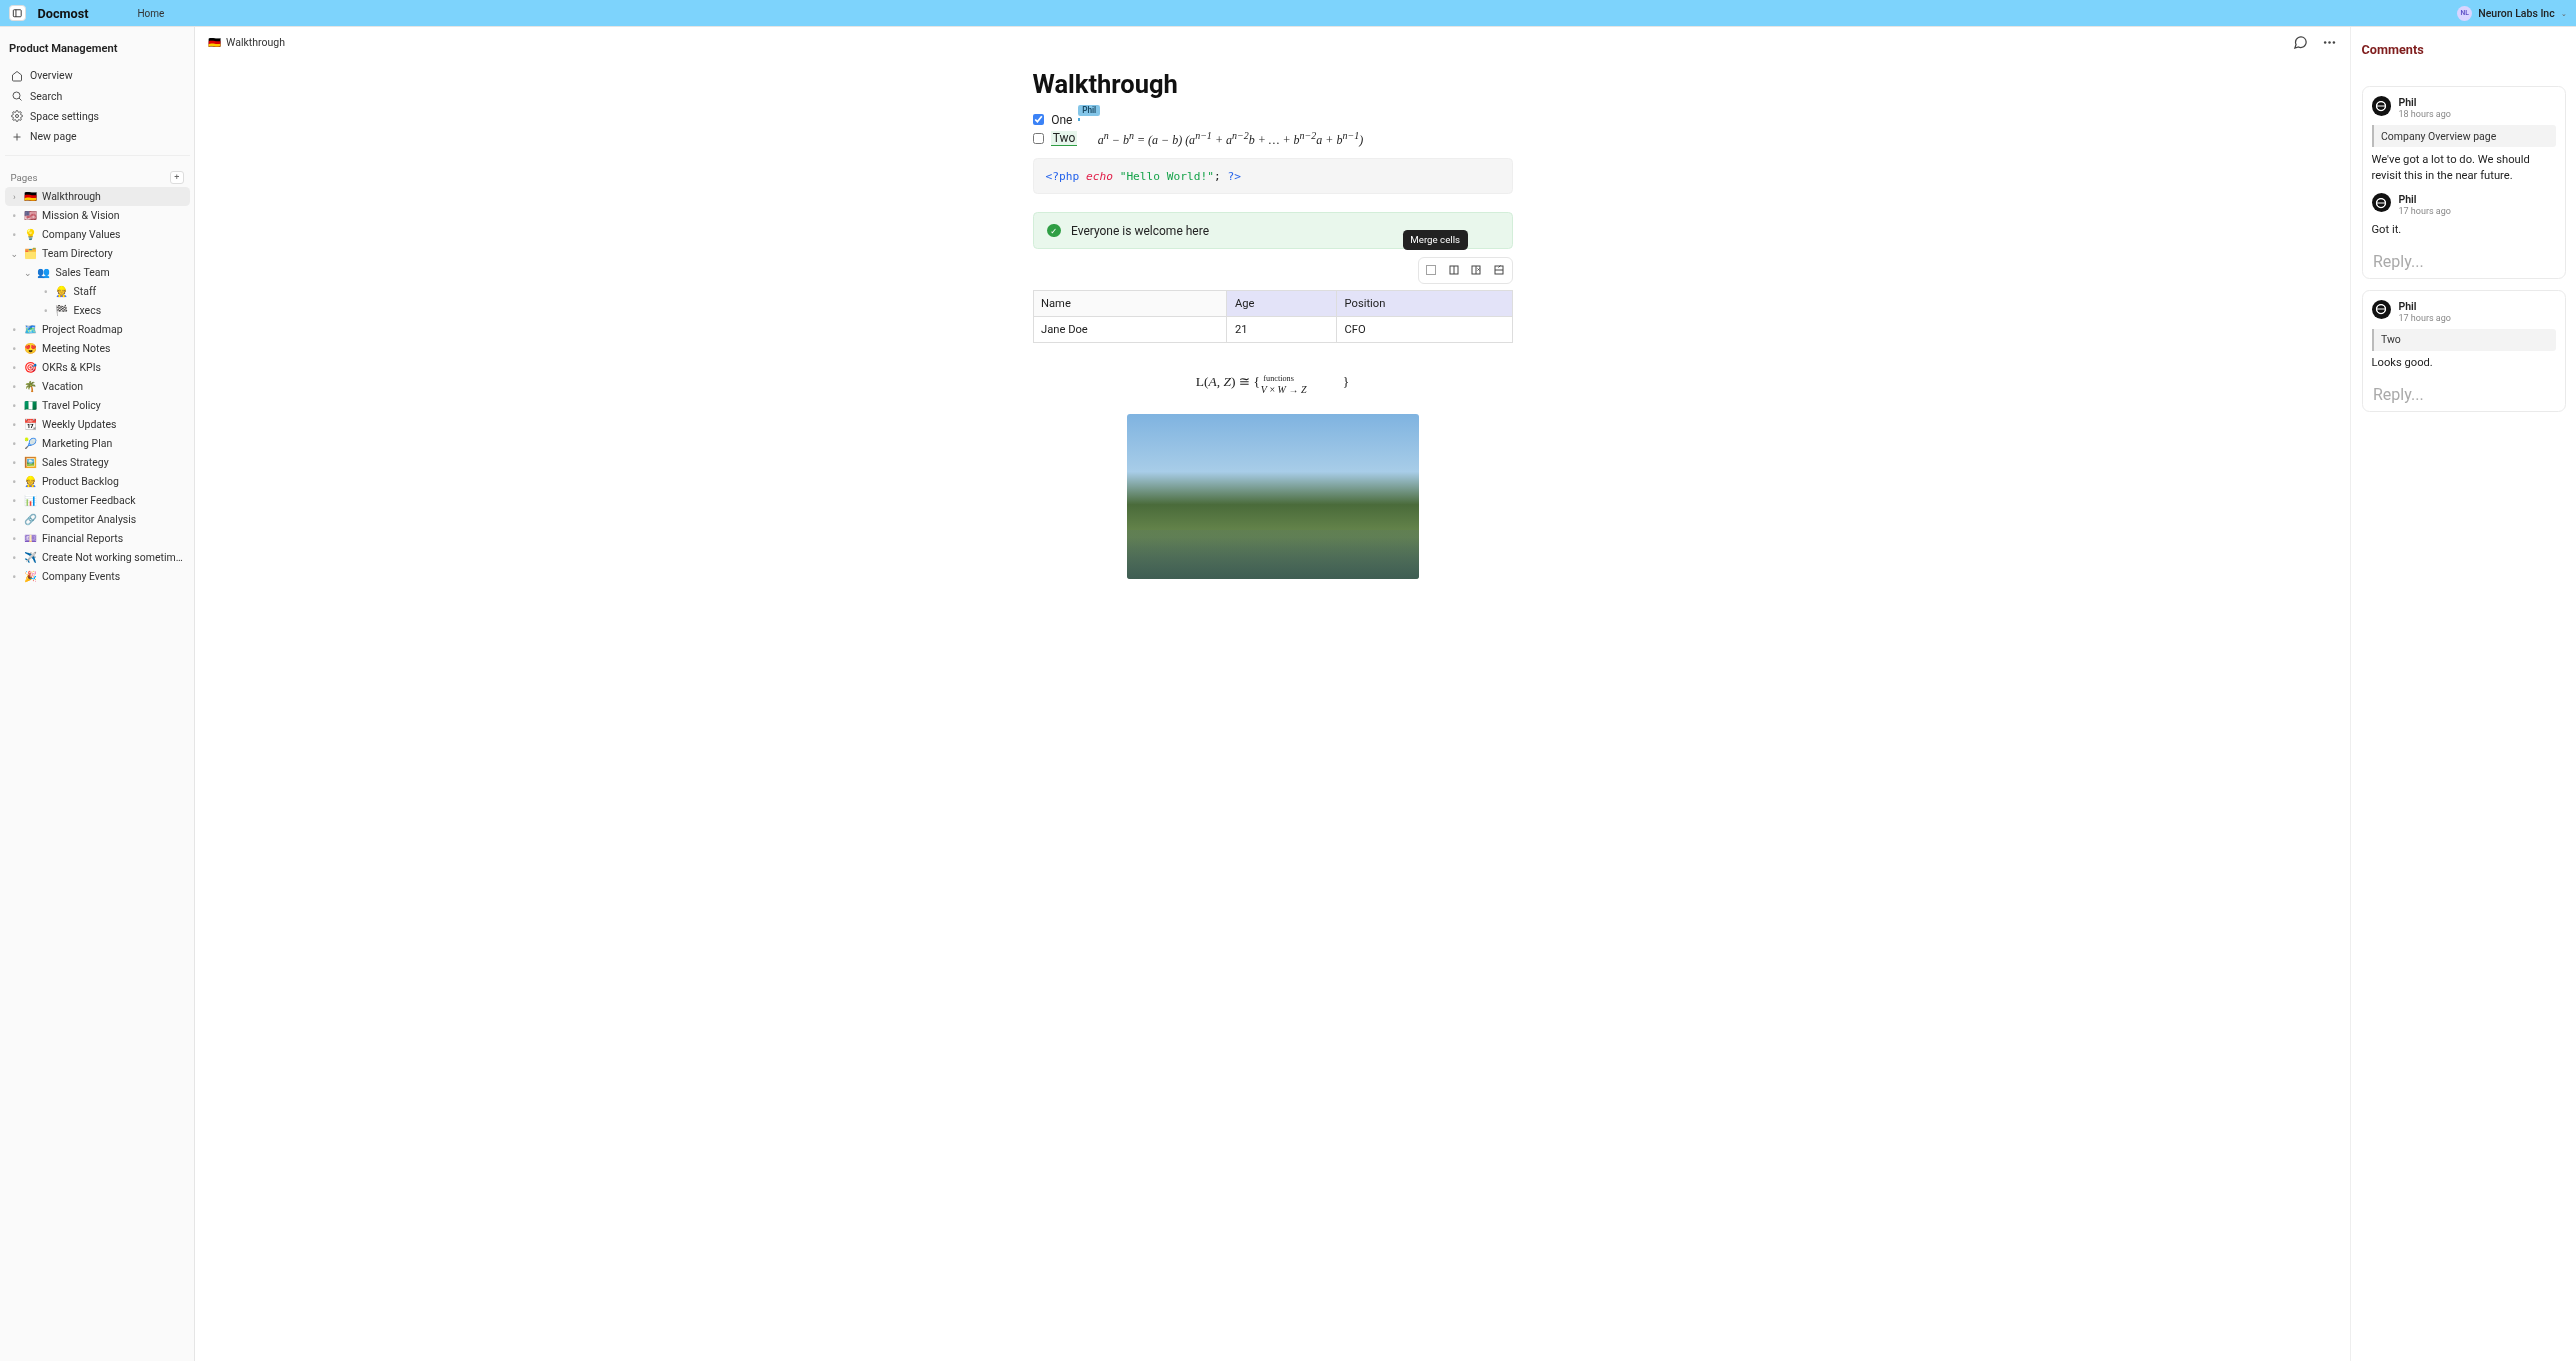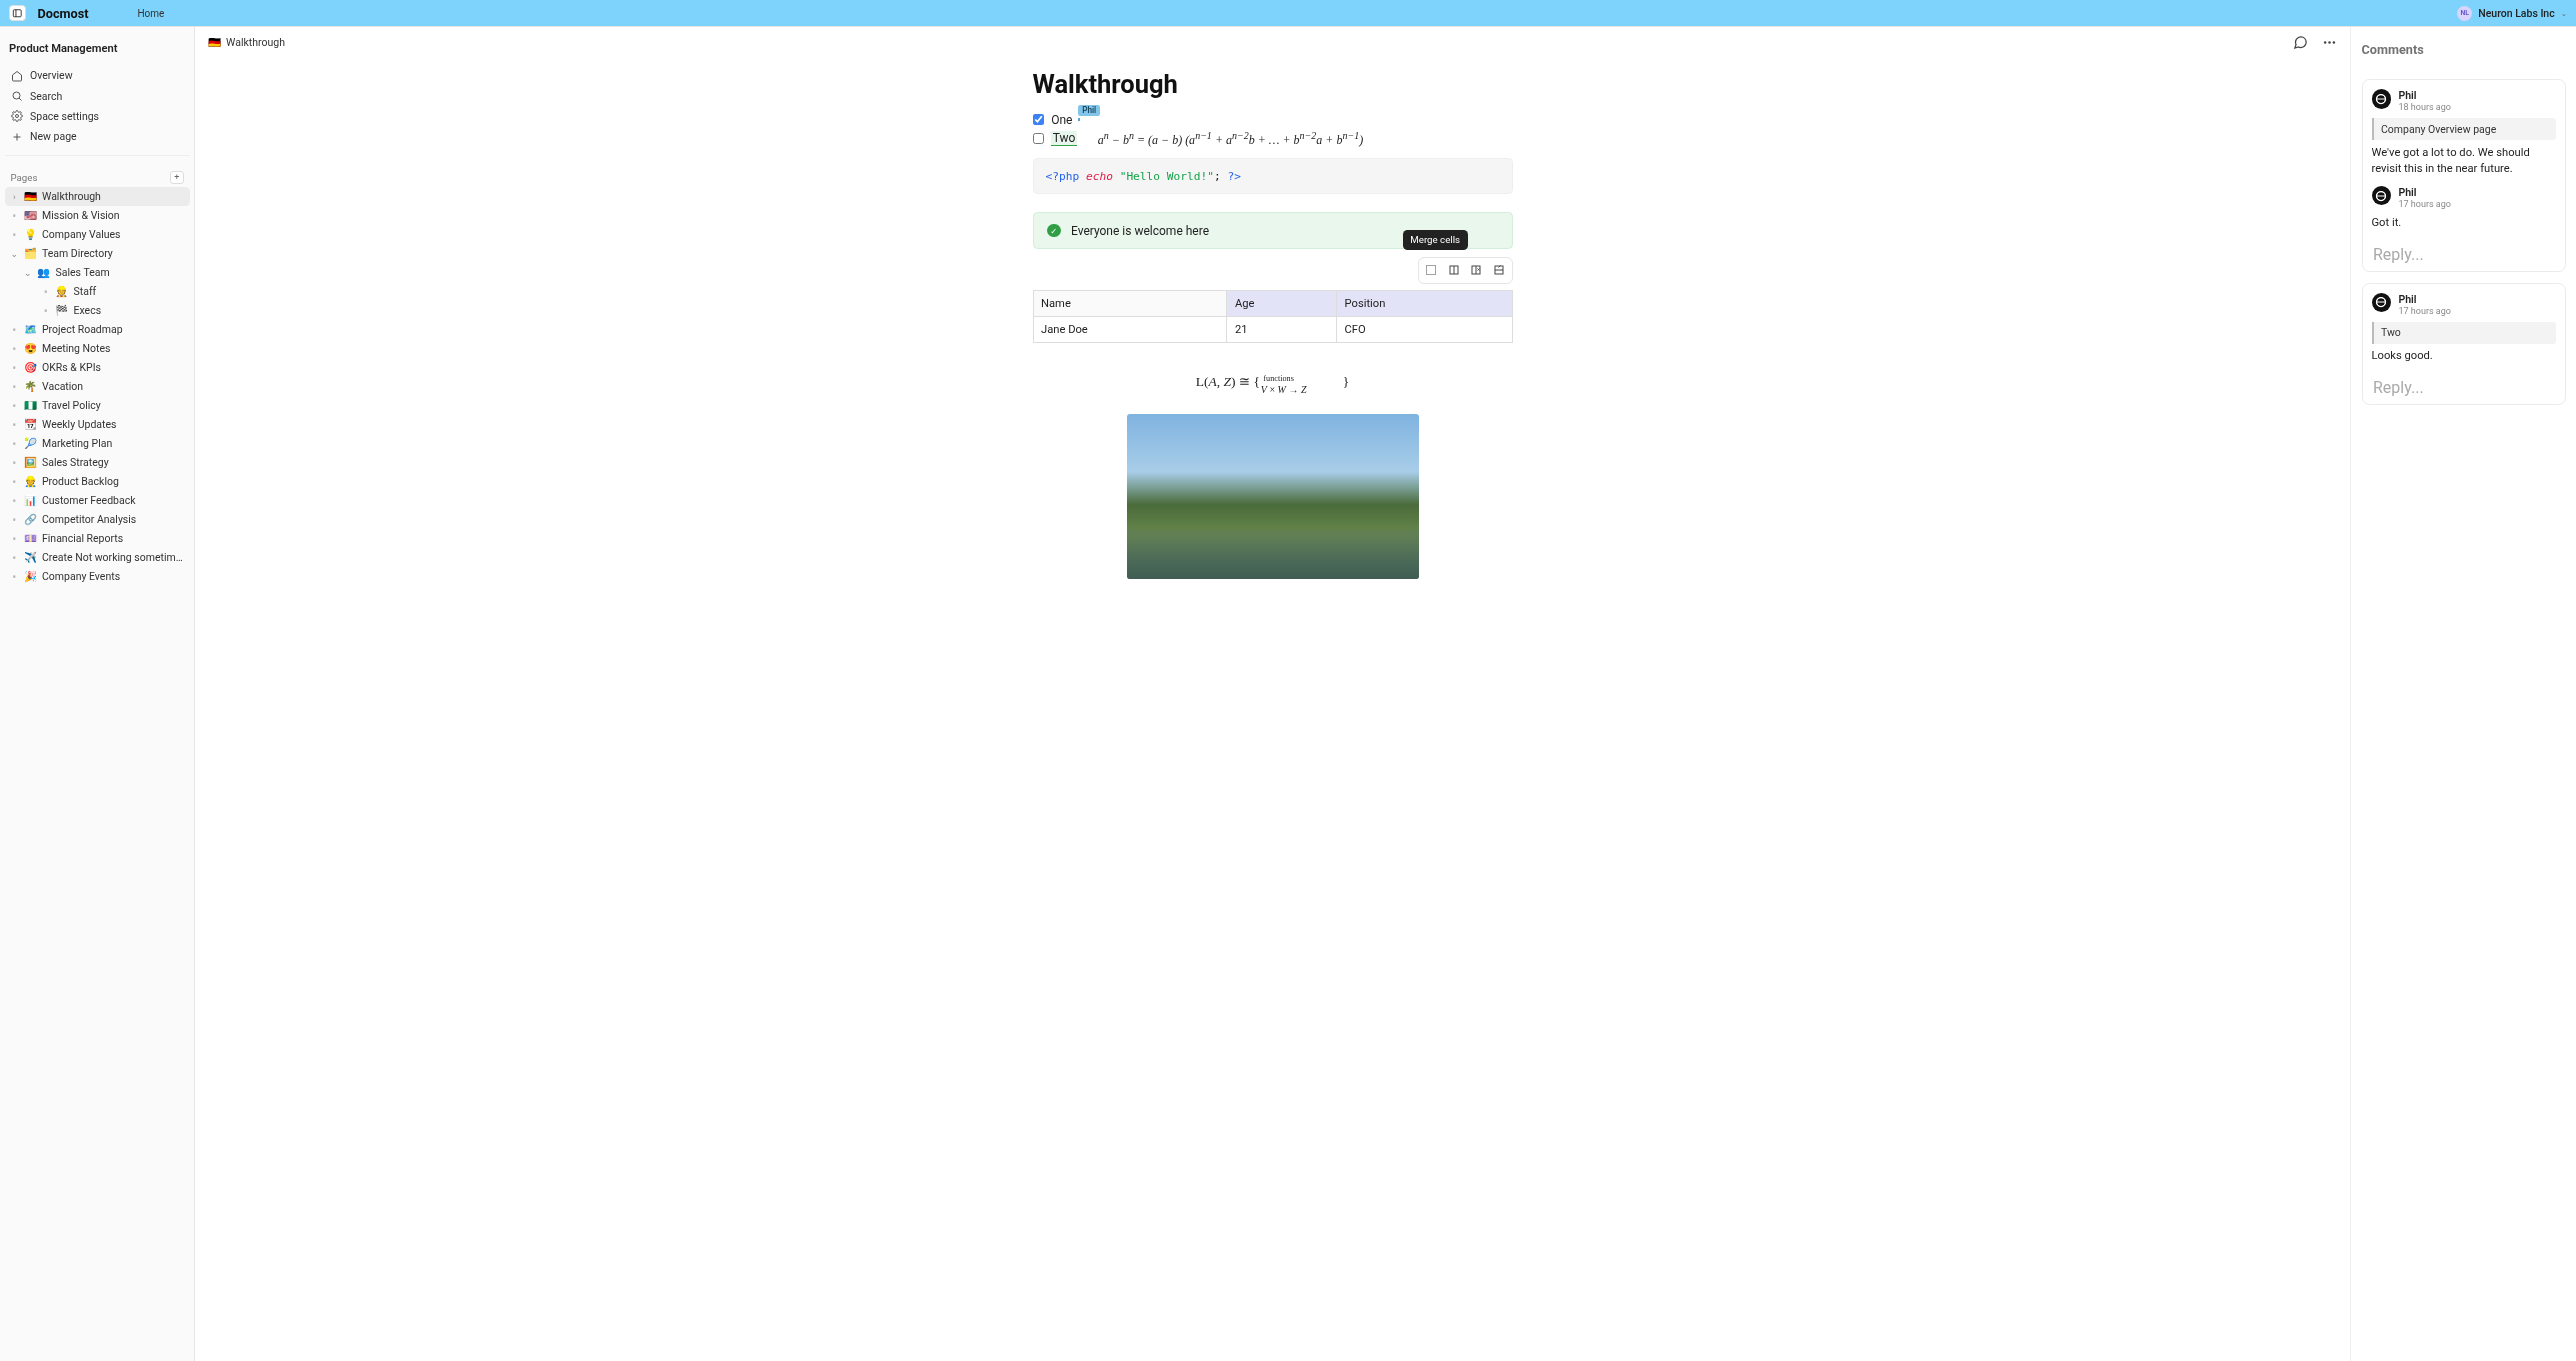--- a/index.html
+++ b/index.html
@@ -60,21 +60,21 @@
 .table-tools { display: flex; gap: 3px; border: 0.7px solid #e5e5e5; border-radius: 6px; padding: 3px; background: #fff;}
 .tool-btn { width: 19.5px; height: 19.5px; display: flex; align-items: center; justify-content: center; cursor: pointer; border-radius:3px; color:#444;}
 .data-table { width: 100%; border-collapse: collapse; margin-top: 6px; }
 .data-table th, .data-table td { border: 0.7px solid #ddd; padding: 6px 7.5px; text-align: left; font-size:11.2px; font-weight:400;}
 .data-table th { background: #fafafa; }
 .th-sel { background: #e3e3f8 !important; }
 .math-block { text-align: center; margin: 30px 0 22.5px; font-family: "Times New Roman", serif; font-size: 13.5px;}
 .img-ph { width: 292px; height: 165px; margin: 0 auto; border-radius: 3px; background: linear-gradient(to bottom, #7fb3e0 0%, #a8cde8 35%, #4a6b3a 55%, #6b8a4f 75%, #5a7a6a 100%); position:relative; overflow:hidden;}
 .img-ph::before { content:""; position:absolute; left:0; right:0; bottom:0; height:30%; background:linear-gradient(to bottom, rgba(90,120,100,0.3), rgba(60,90,80,0.9));}
 .comments-panel { width: 225px; padding: 15px 10.5px; overflow-y: auto; background:#fff;}
-.comments-title { font-size: 12.7px; font-weight: 700; margin-bottom: 22px; color:#737373;}
+.comments-title { font-size: 12.7px; font-weight: 700; margin-bottom: 29px; color:#7f1d1d;}
 .comment-card { border: 0.7px solid #eaeaea; border-radius: 7.5px; padding: 9px 9px 4.5px; margin-bottom: 10.5px; }
 .c-row { display: flex; align-items: flex-start; gap: 7.5px; margin-bottom: 6px;}
 .c-avatar { width: 19.5px; height: 19.5px; border-radius: 50%; background: #111; color: #fff; display: flex; align-items: center; justify-content: center; flex-shrink: 0;}
 .c-avatar svg { width:12px; height:12px; }
 .c-meta .c-name { font-weight: 600; font-size: 10.5px; }
 .c-meta .c-time { font-size: 9px; color: #888; }
 .c-quote { background: #f3f3f3; border-left: 2.2px solid #bbb; padding: 4.5px 7.5px; margin: 4.5px 0; font-size: 10.5px; color:#333; border-radius:0 3px 3px 0;}
 .c-body { font-size: 11.2px; line-height: 1.45; margin: 4.5px 0 9px; color:#222;}
 .c-reply { color: #aaa; font-size: 16px; padding: 4.5px 1.5px 3px; cursor: text; }
 .sidebar-toggle { width:16.5px; height:16.5px; border:0.7px solid #ddd; border-radius:3.7px; display:flex; align-items:center; justify-content:center; background:#fff; cursor:pointer;}

